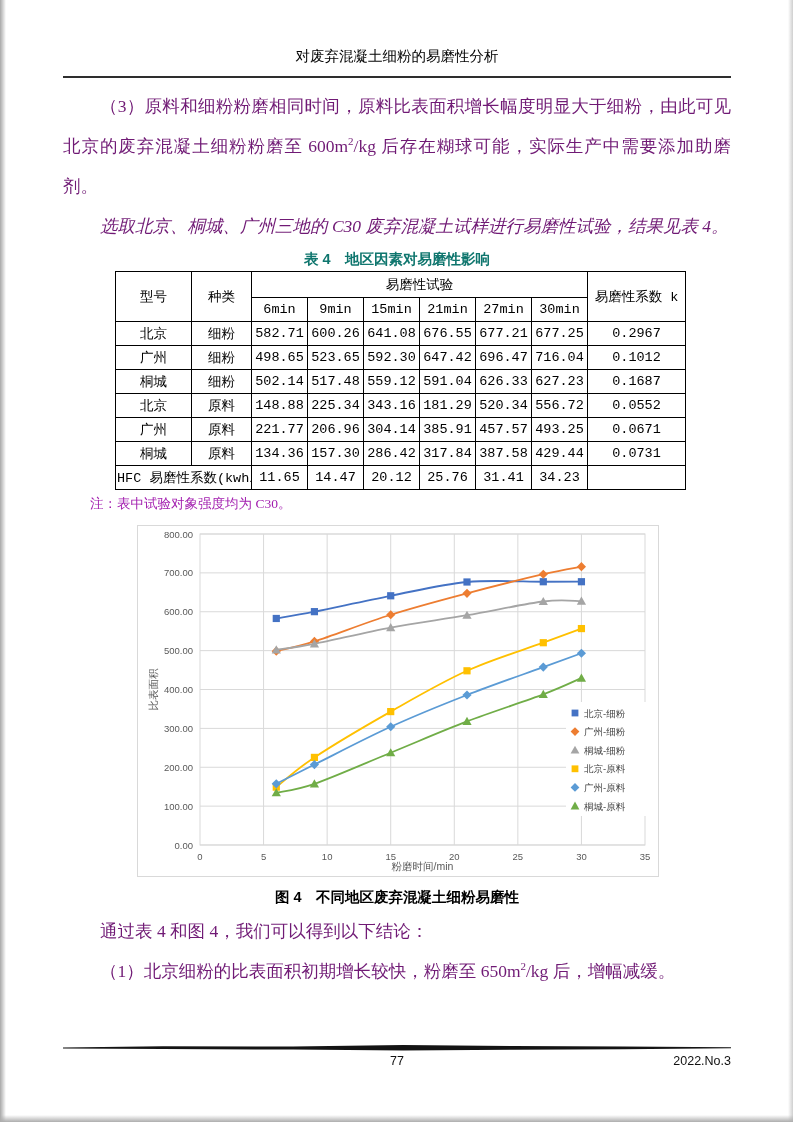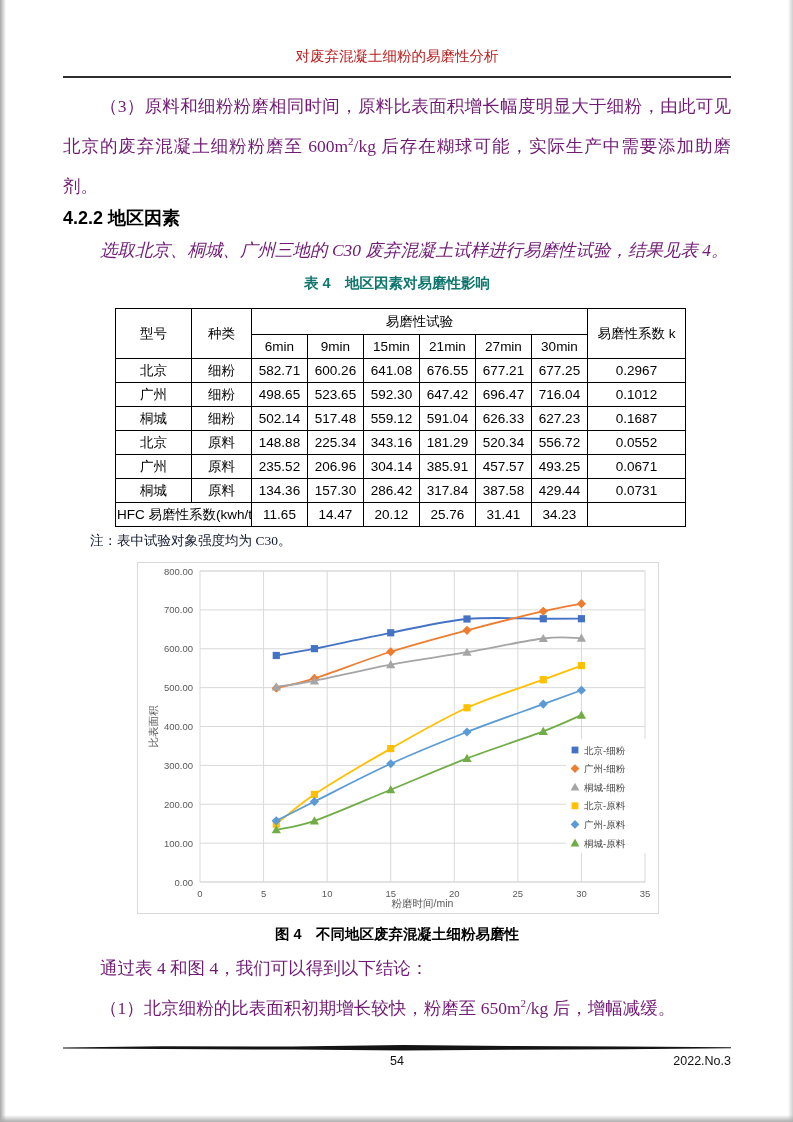--- a/index.html
+++ b/index.html
@@ -7,39 +7,39 @@
         padding:0 62px 0 63px;overflow:hidden;
         font-family:"Liberation Serif","DejaVu Serif",serif;color:#111;}
   
   .edge-left{position:absolute;left:0;top:0;width:6px;height:100%;
              background:linear-gradient(to right,#a8a8a8,rgba(255,255,255,0));}
   .edge-right{position:absolute;right:0;top:0;width:5px;height:100%;
               background:linear-gradient(to left,#cfcfcf,rgba(255,255,255,0));}
   .edge-bottom{position:absolute;left:0;bottom:0;width:100%;height:7px;
                background:linear-gradient(to top,#adadad,rgba(255,255,255,0));}
   .running-header{padding-top:46px;text-align:center;
-                  font-size:14.5px;line-height:20px;color:#b91c1c;}
+                  font-size:14.5px;line-height:20px;color:#000000;}
   .header-rule{margin-top:10px;border:0;border-top:2px solid #2e2e2e;height:0;}
   .body-para{margin:5px 0 0;font-size:17.5px;line-height:40px;text-align:justify;
              text-indent:37px;color:#701a75;}
   .body-para sup{font-size:11px;line-height:0;}
   .section-heading{margin:0;font-family:"Liberation Sans","DejaVu Sans",sans-serif;
                    font-weight:bold;font-size:18px;line-height:24px;color:#000;}
   .para-intro{margin-top:0;font-style:italic;}
   .table-caption{margin-top:4px;text-align:center;font-family:"Liberation Sans","DejaVu Sans",sans-serif;
                  font-weight:bold;font-size:14.5px;line-height:19px;color:#0f766e;}
-  table.data-table{margin:15px 0 0 52px;width:570px;table-layout:fixed;
+  table.data-table{margin:2px 0 0 52px;width:570px;table-layout:fixed;
                    border-collapse:collapse;border:1.5px solid #000;
-                   font-family:Liberation Sans, sans-serif;}
+                   font-family:Liberation Mono, monospace;}
   table.data-table th,table.data-table td{border:1px solid #000;text-align:center;
                    font-size:13.5px;font-weight:normal;padding:0 1px;height:23px;
                    overflow:hidden;white-space:nowrap;color:#000;}
   table.data-table thead tr.group-row th{height:25px;}
   td.hfc{text-align:left;padding-left:3px;font-size:12.5px;}
-  .table-note{margin:5px 0 0 27px;font-size:13.5px;line-height:18px;color:#0f172a;}
+  .table-note{margin:5px 0 0 27px;font-size:13.5px;line-height:18px;color:#a21caf;}
   .chart-wrap{margin:12px 0 0 74px;width:522px;height:352px;}
   .chart-wrap svg{display:block;}
   .ctick{font:9.5px "Liberation Sans","DejaVu Sans",sans-serif;fill:#595959;}
   .caxis{font:10.5px "Liberation Sans","DejaVu Sans",sans-serif;fill:#595959;}
   .clegend{font:9.5px "Liberation Sans","DejaVu Sans",sans-serif;fill:#404040;}
   .fig-caption{margin-top:10px;text-align:center;font-family:"Liberation Sans","DejaVu Sans",sans-serif;
                font-weight:bold;font-size:14.5px;line-height:20px;color:#000000;}
   .concl-intro{margin-top:4px;}
   .concl-1{margin-top:0;}
   .page-footer{position:absolute;left:63px;right:62px;top:1044px;}
@@ -56,21 +56,20 @@
   <div class="edge-right"></div>
   <div class="edge-bottom"></div>
 
   <div class="running-header">
     <span>对废弃混凝土细粉的易磨性分析</span>
   </div>
   <hr class="header-rule">
 
   <p class="body-para"><span>（3）原料和细粉粉磨相同时间，原料比表面积增长幅度明显大于细粉，由此可见北京的废弃混凝土细粉粉磨至 600m</span><sup>2</sup><span>/kg 后存在糊球可能，实际生产中需要添加助磨剂。</span></p>
 
-  <h3 class="section-heading">4.2.2 地区因素</h3>
 
   <p class="body-para para-intro">选取北京、桐城、广州三地的 C30 废弃混凝土试样进行易磨性试验，结果见表 4。</p>
 
   <div class="table-caption">表 4　地区因素对易磨性影响</div>
 
   <table class="data-table">
     <colgroup>
       <col style="width:76px">
         <col style="width:60px">
       <col style="width:56px">
@@ -138,21 +137,21 @@
           <td>225.34</td>
           <td>343.16</td>
           <td>181.29</td>
           <td>520.34</td>
           <td>556.72</td>
           <td>0.0552</td>
         </tr>
         <tr>
           <td>广州</td>
           <td>原料</td>
-          <td>235.52</td>
+          <td>221.77</td>
           <td>206.96</td>
           <td>304.14</td>
           <td>385.91</td>
           <td>457.57</td>
           <td>493.25</td>
           <td>0.0671</td>
         </tr>
         <tr>
           <td>桐城</td>
           <td>原料</td>
@@ -295,17 +294,17 @@
 
   <p class="body-para concl-intro">通过表 4 和图 4，我们可以得到以下结论：</p>
 
   <p class="body-para concl-1"><span>（1）北京细粉的比表面积初期增长较快，粉磨至 650m</span><sup>2</sup><span>/kg 后，增幅减缓。</span></p>
 
   <div class="page-footer">
     <svg class="footer-line-svg" viewBox="0 0 668 8" preserveAspectRatio="none">
       <polygon fill="#141414" points="0,3.4 100,2.2 230,2.6 340,1.1 450,2.0 560,2.6 668,3.3 668,4.3 560,5.2 450,5.8 340,6.6 230,5.6 100,5.0 0,4.4"></polygon>
     </svg>
     <div class="footer-text">
-      <span>54</span>
+      <span>77</span>
       <span class="issue">2022.No.3</span>
     </div>
   </div>
 </div>
 
 </body></html>

